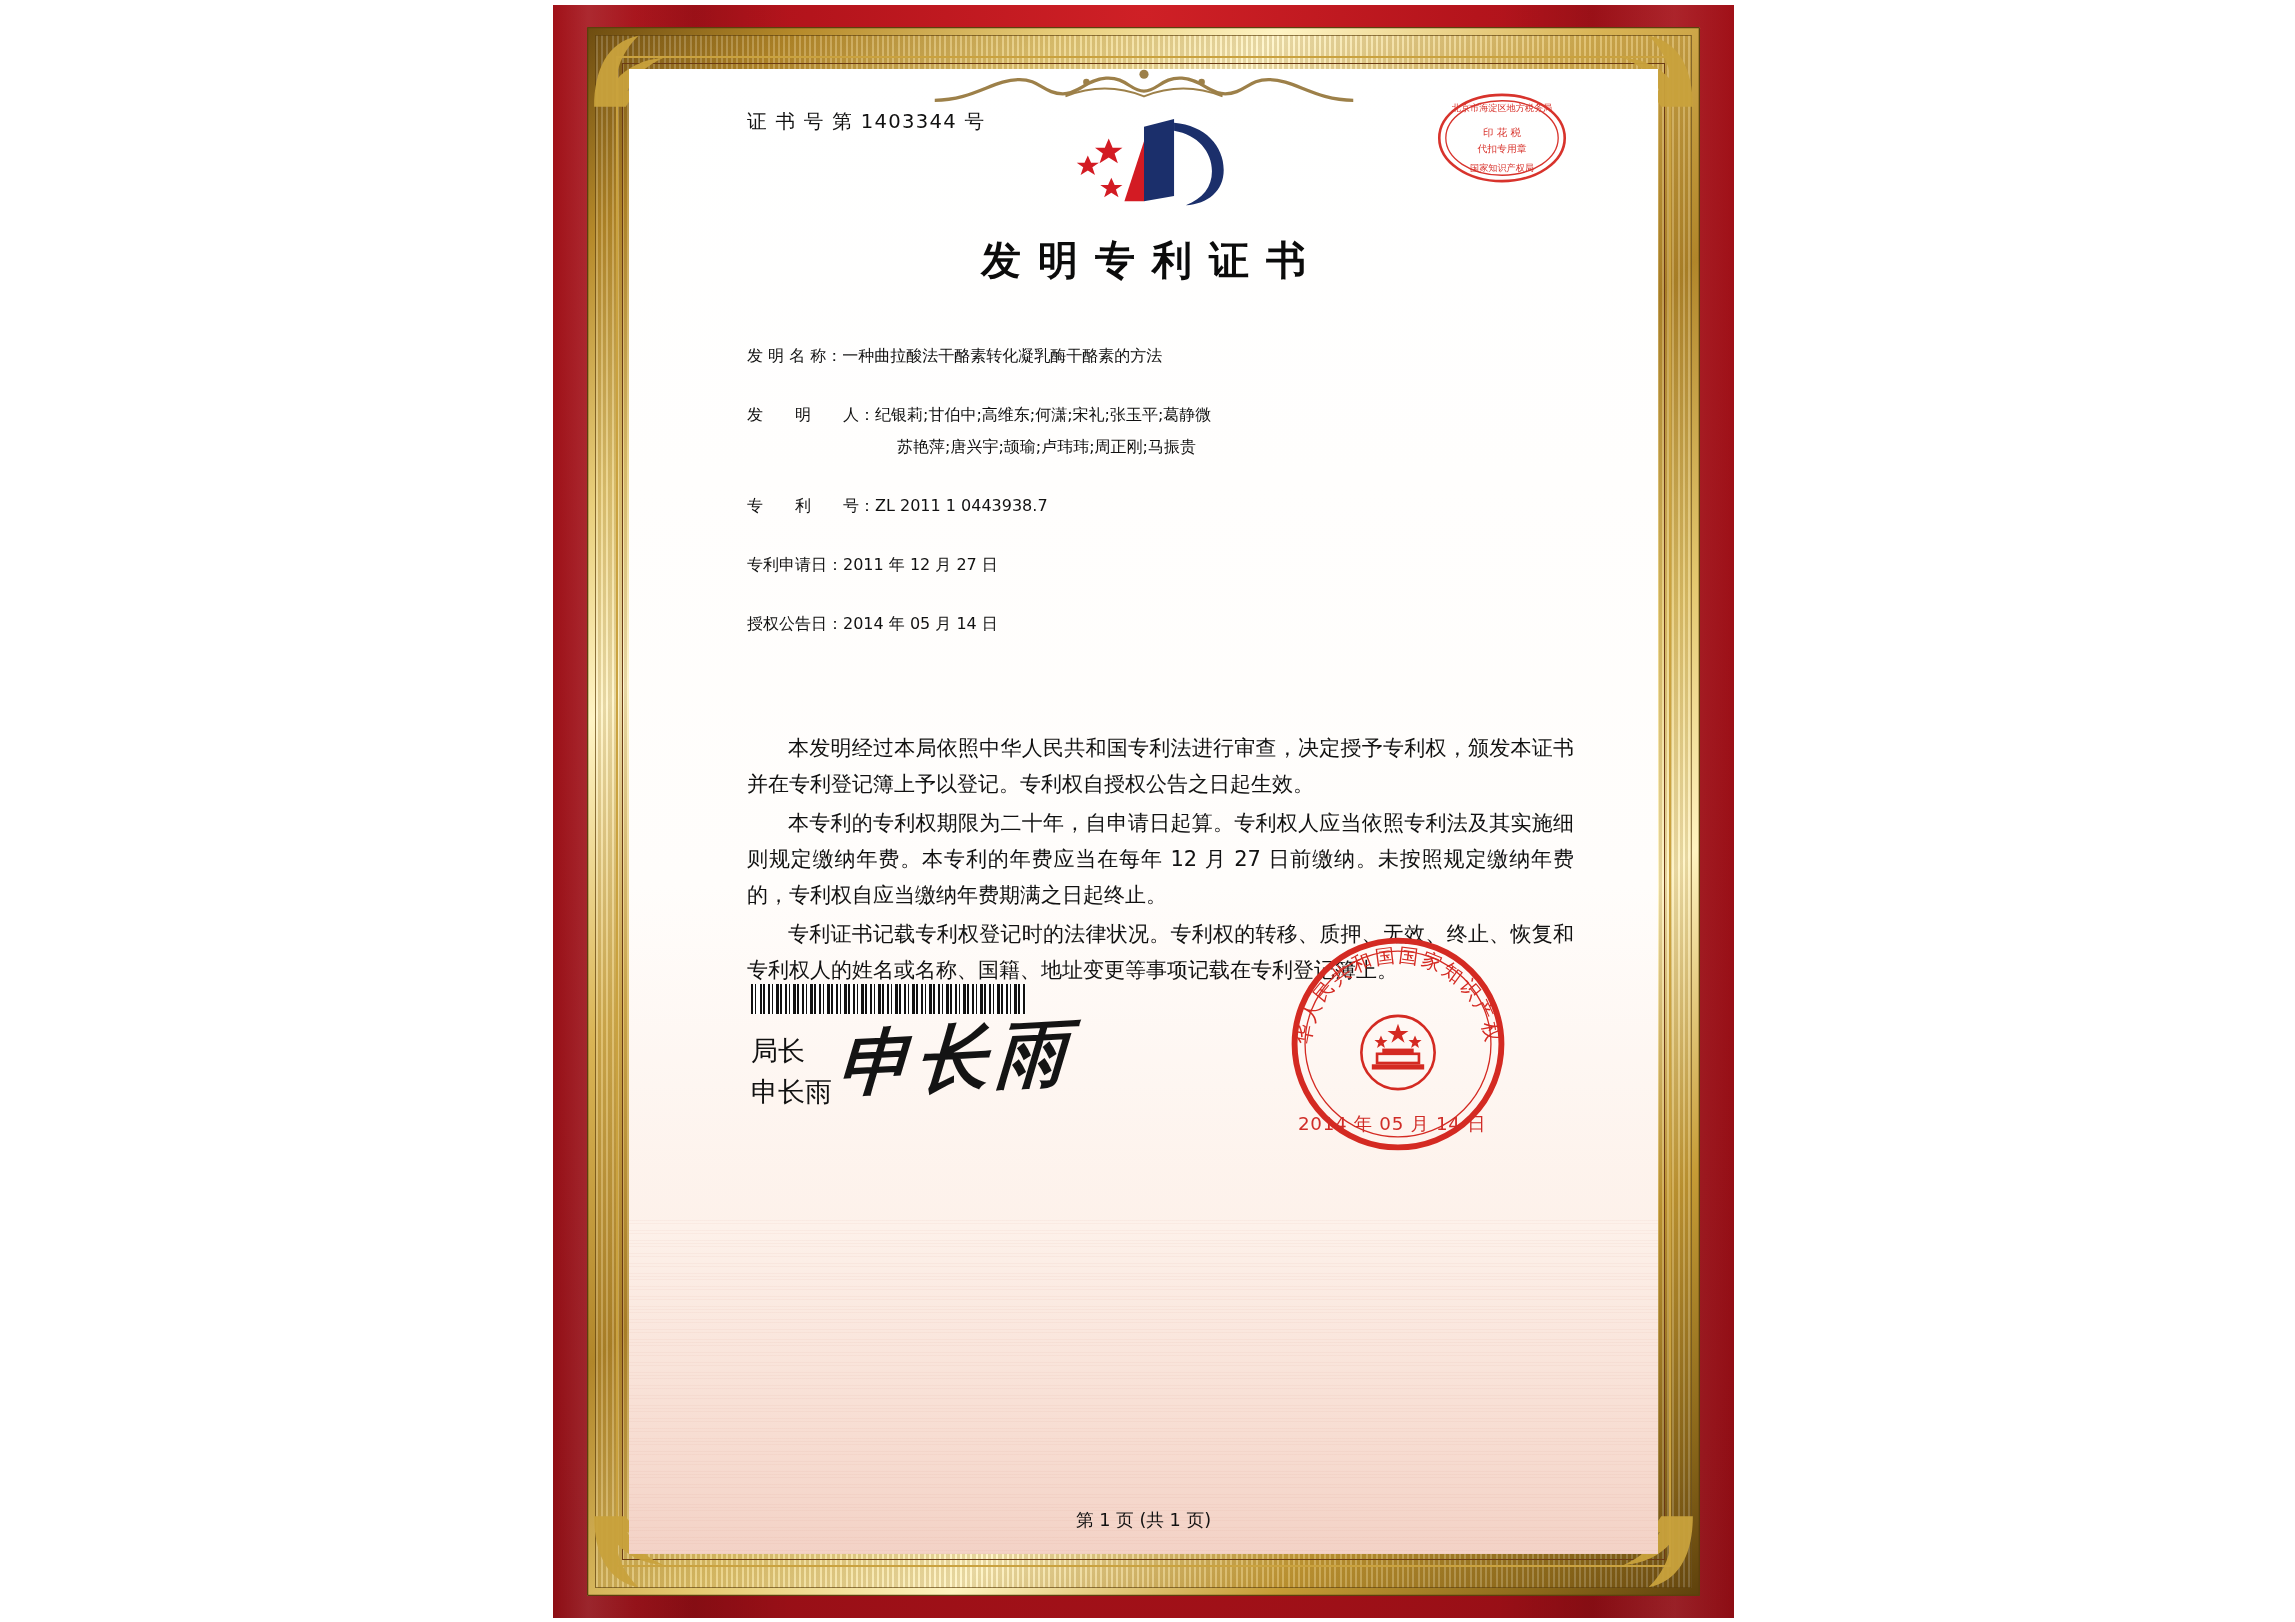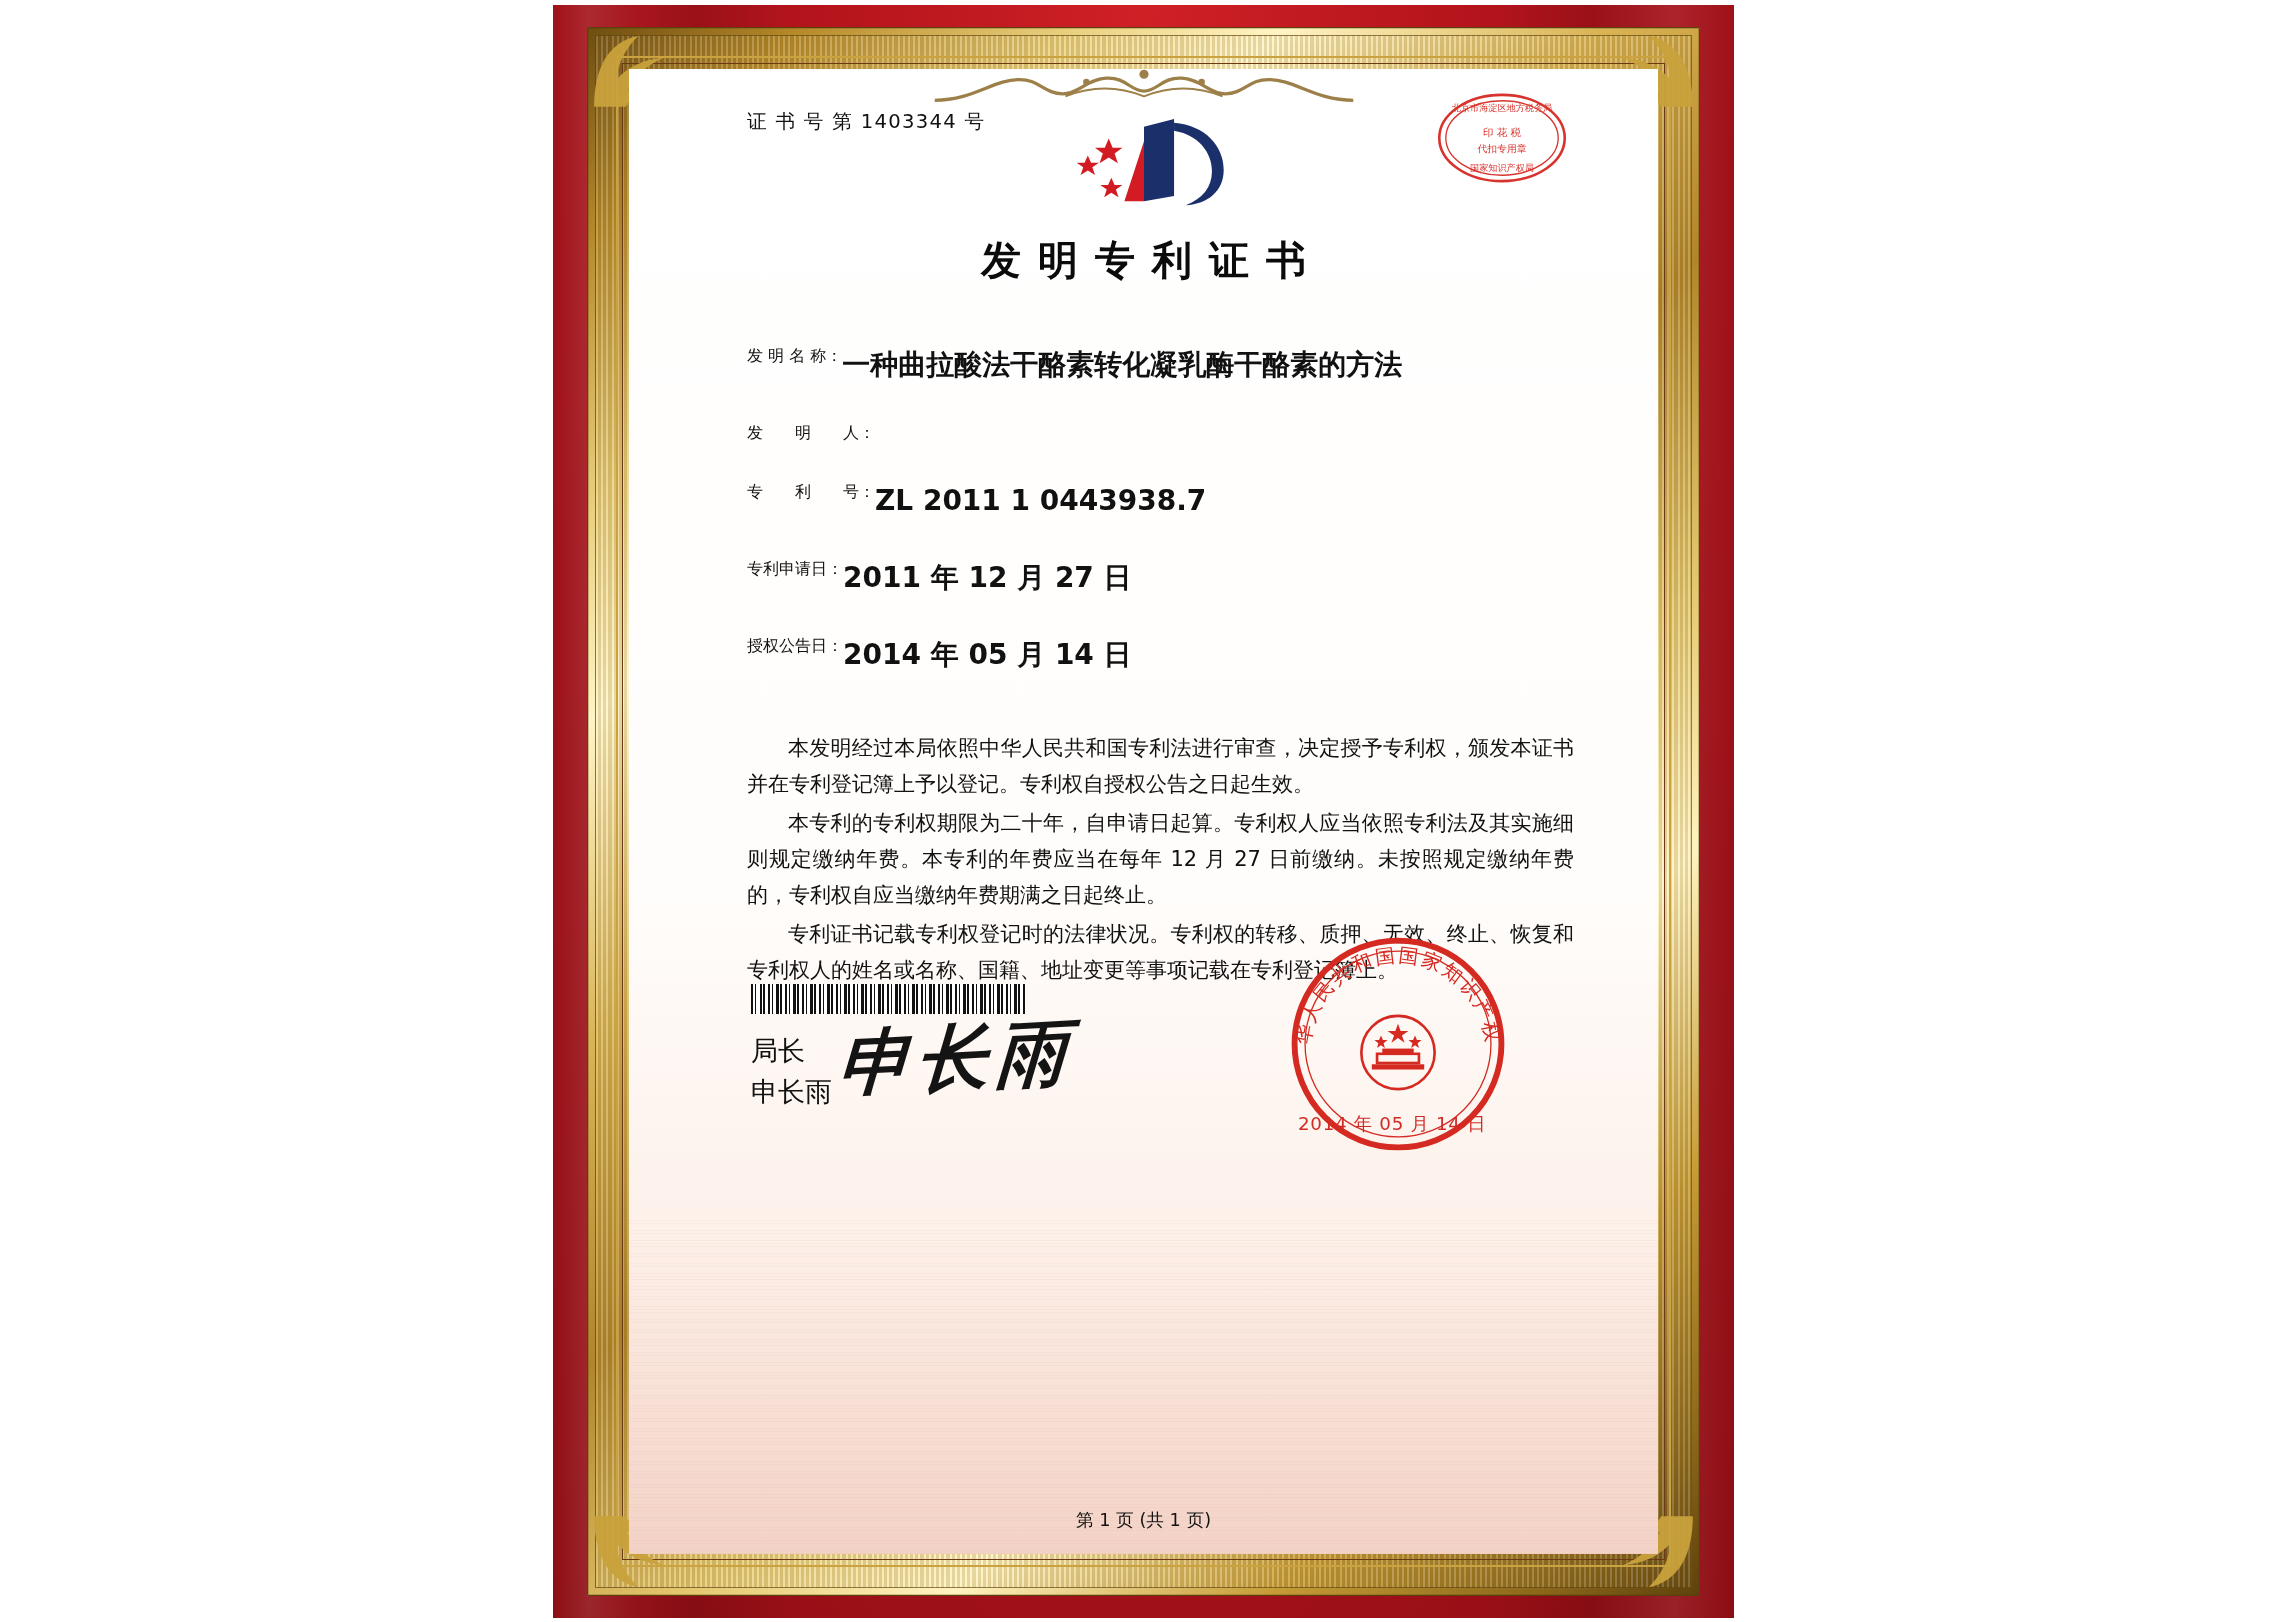--- a/index.html
+++ b/index.html
@@ -203,22 +203,21 @@
     line-height: 1.5;
   }
   .field .label {
     flex: 0 0 auto;
     white-space: pre;
     font-size: 16px;
     letter-spacing: 0px;
   }
   .field .value {
     flex: 1 1 auto;
-    font-size: 28px;
-    font-weight: bold;
+    font-size: 16px;
   }
   .field .value .line2 {
     display: block;
     margin-top: 7.9px;
     margin-left: 22px;
   }
 
   .body-text {
     position: absolute;
     left: 118px;
@@ -384,20 +383,24 @@
 
       <div class="fields">
 
         <div class="field">
           <div class="label">发 明 名 称：</div>
           <div class="value">一种曲拉酸法干酪素转化凝乳酶干酪素的方法</div>
         </div>
 
         <div class="field">
           <div class="label">发　　明　　人：</div>
+          <div class="value">
+            <span>纪银莉;甘伯中;高维东;何潇;宋礼;张玉平;葛静微</span>
+            <span class="line2">苏艳萍;唐兴宇;颉瑜;卢玮玮;周正刚;马振贵</span>
+          </div>
         </div>
 
         <div class="field">
           <div class="label">专　　利　　号：</div>
           <div class="value">ZL 2011 1 0443938.7</div>
         </div>
 
         <div class="field">
           <div class="label">专利申请日：</div>
           <div class="value">2011 年 12 月 27 日</div>

